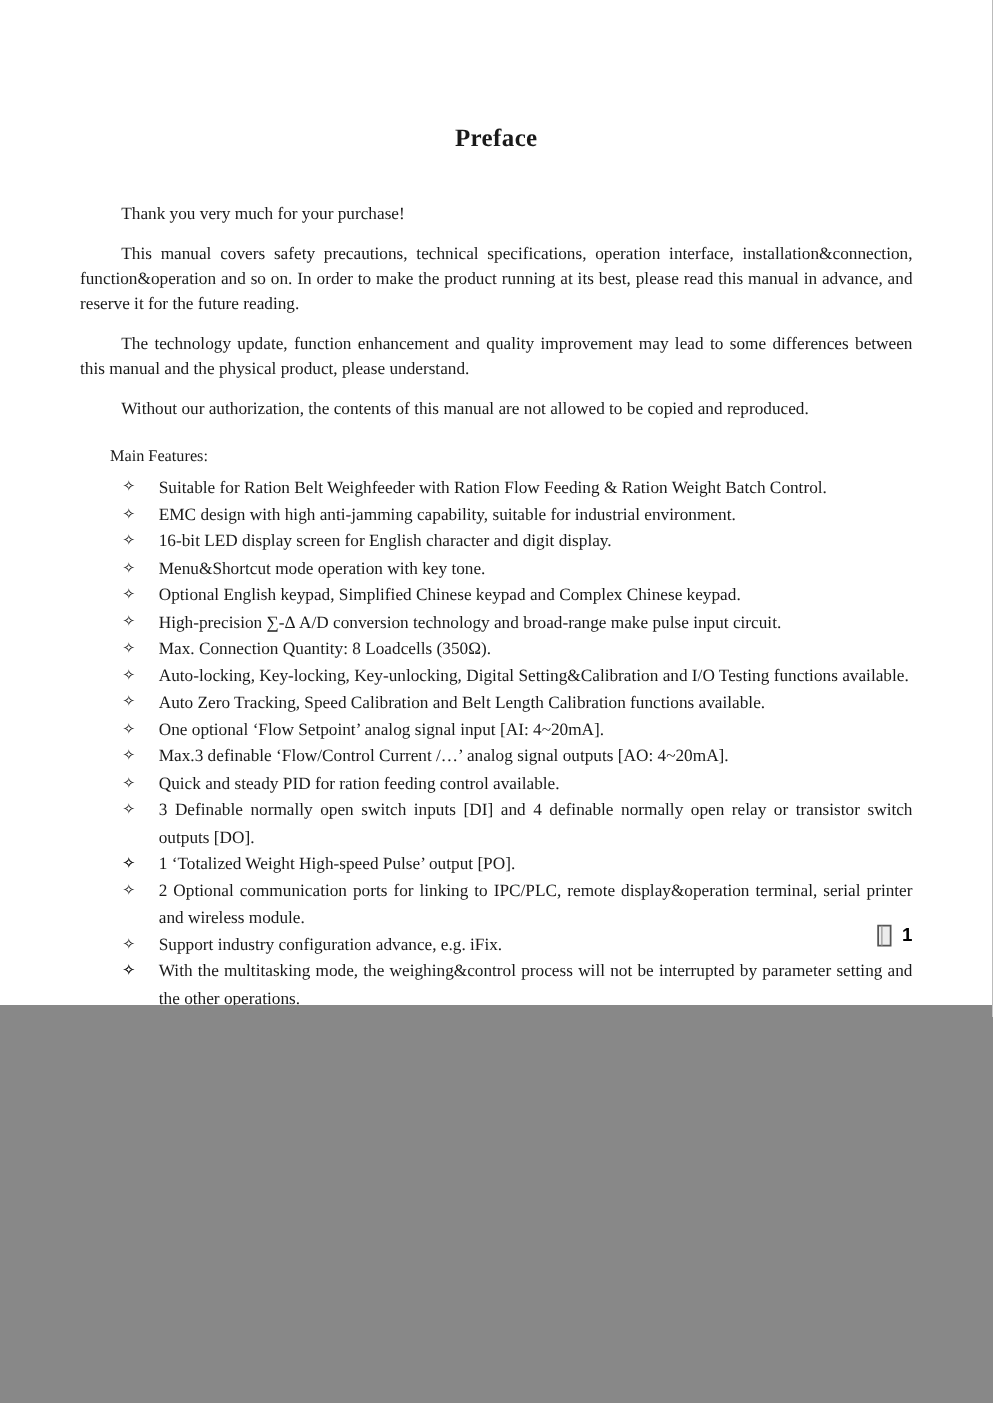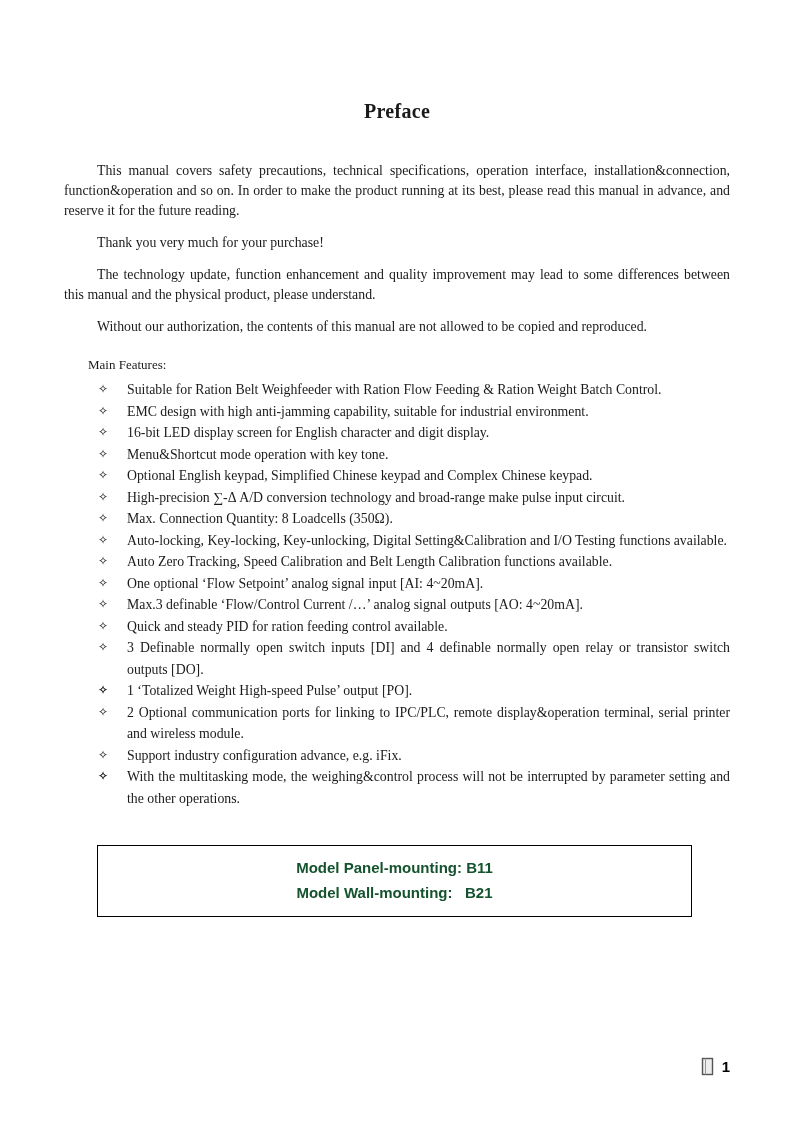--- a/index.html
+++ b/index.html
@@ -1,20 +1,20 @@
 <!DOCTYPE html>
 <html><head>
 <meta charset="utf-8">
 <style>
   * { margin: 0; padding: 0; box-sizing: border-box; }
   html, body { background: #888; }
   .page {
     position: relative;
     width: 794px;
-    height: 1122px;
+    height: 804px;
     margin: 0 auto;
     background: #ffffff;
     font-family: "Liberation Serif", serif;
     color: #1a1a1a;
     padding: 100px 64px 0 64px;
     overflow: hidden;
   }
   .title {
     text-align: center;
     font-size: 20px;
@@ -83,22 +83,22 @@
     color: #000;
   }
 </style>
 </head>
 <body>
 
 <div class="page">
 
   <h1 class="title">Preface</h1>
 
+  <p class="para">Thank you very much for your purchase!</p>
   <p class="para">This manual covers safety precautions, technical specifications, operation interface, installation&amp;connection, function&amp;operation and so on. In order to make the product running at its best, please read this manual in advance, and reserve it for the future reading.</p>
-  <p class="para">Thank you very much for your purchase!</p>
   <p class="para">The technology update, function enhancement and quality improvement may lead to some differences between this manual and the physical product, please understand.</p>
   <p class="para">Without our authorization, the contents of this manual are not allowed to be copied and reproduced.</p>
 
   <div class="features-heading">Main Features:</div>
 
   <div class="features">
     <div class="feature">
       <span class="bullet">✧</span>
       <span>Suitable for Ration Belt Weighfeeder with Ration Flow Feeding &amp; Ration Weight Batch Control.</span>
     </div>

